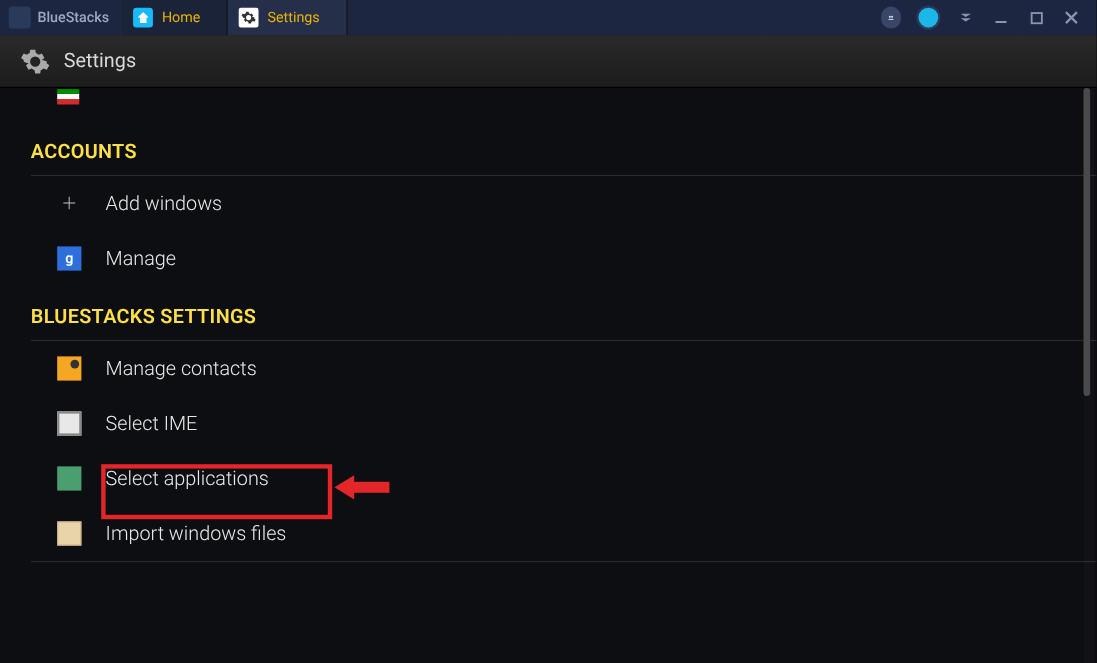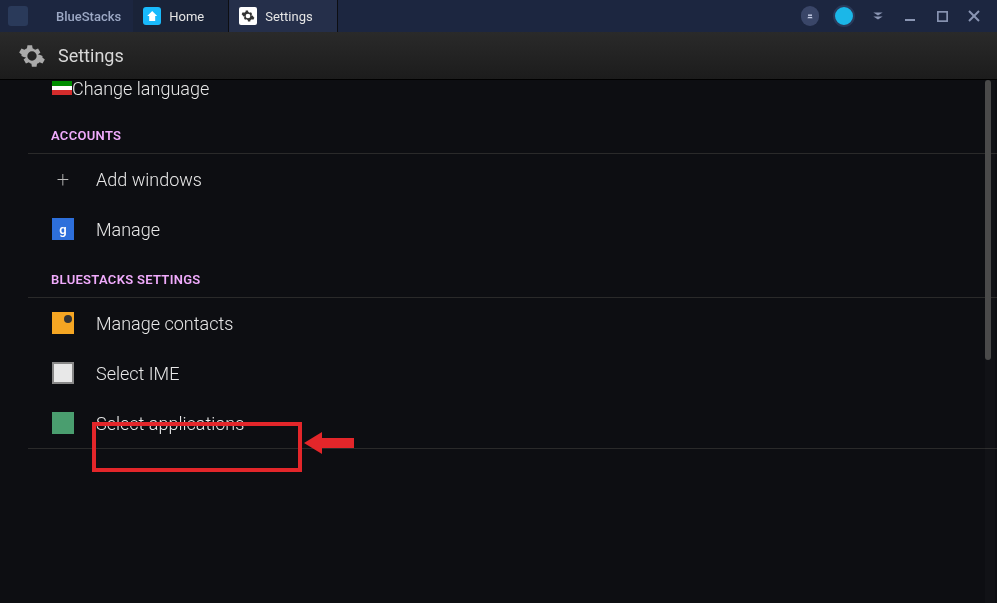--- a/index.html
+++ b/index.html
@@ -1,22 +1,22 @@
 <!DOCTYPE html>
 <html><head>
   <meta charset="utf-8">
   <style>
     * { margin: 0; padding: 0; box-sizing: border-box; font-family: 'Segoe UI', Roboto, sans-serif; }
     body { width: 997px; height: 603px; background: #0d0e12; overflow: hidden; }
     
     .titlebar { height: 32px; background: #1c2640; display: flex; align-items: center; }
     .logo-section { display: flex; align-items: center; padding: 0 12px 0 8px; gap: 6px; height: 100%; }
     .bs-logo { width: 20px; height: 20px; background: #2a3a5a; border-radius: 3px; }
-    .bs-text { color: #9ca8c4; font-size: 13px; font-weight: 500; margin-left: 22px; }
-    .tab { height: 32px; display: flex; align-items: center; padding: 0 24px 0 10px; gap: 8px; color: #e5e5e5; font-size: 13px; border-right: 1px solid #0d0e12; cursor: pointer; background: #1a2338; }
+    .bs-text { color: #9ca8c4; font-size: 13px; font-weight: 500; }
+    .tab { height: 32px; display: flex; align-items: center; padding: 0 24px 0 10px; gap: 8px; color: #eab308; font-size: 13px; border-right: 1px solid #0d0e12; cursor: pointer; background: #1a2338; }
     .tab.active { background: #252f4a; }
     .tab-icon { width: 18px; height: 18px; display: flex; align-items: center; justify-content: center; }
     .home-ic { background: #19bafc; border-radius: 3px; width: 18px; height: 18px; position: relative; }
     .home-ic::after { content: ''; position: absolute; top: 4px; left: 4px; width: 10px; height: 10px; background: #fff; clip-path: polygon(50% 0, 100% 50%, 80% 50%, 80% 100%, 20% 100%, 20% 50%, 0 50%); }
     .settings-tab-ic { background: #fff; width: 18px; height: 18px; border-radius: 2px; display: flex; align-items: center; justify-content: center; }
     .spacer { flex: 1; }
     .win-controls { display: flex; align-items: center; gap: 14px; padding: 0 14px; }
     .win-btn { width: 18px; height: 18px; display: flex; align-items: center; justify-content: center; color: #8a95b3; cursor: pointer; }
     .pill { background: #3a4668; border-radius: 10px; padding: 2px 6px; height: 20px; display: flex; align-items: center; }
     .avatar { width: 22px; height: 22px; background: #1bb7e8; border-radius: 50%; border: 2px solid #2a3a5a; }
@@ -25,21 +25,21 @@
     .page-title { color: #d8d8d8; font-size: 18px; font-weight: 400; }
     
     .content { height: calc(603px - 32px - 48px); overflow-y: hidden; background: #0d0e12; position: relative; }
     .scrollbar { position: absolute; right: 4px; top: 0; width: 6px; height: 280px; background: #4a4a4a; border-radius: 3px; }
     .scroll-track { position: absolute; right: 2px; top: 0; bottom: 0; width: 10px; background: rgba(255,255,255,0.02); }
     
     .partial-item { display: flex; align-items: center; padding: 0 0 14px 52px; color: #e8e8e8; font-size: 18px; font-weight: 300; height: 30px; }
     .partial-item .item-icon { position: absolute; left: 52px; width: 20px; height: 14px; background: linear-gradient(to bottom, #008d00 33%, #fff 33%, #fff 66%, #d42c2c 66%); }
     .partial-item span { margin-left: 44px; }
     
-    .section-header { color: #f0abfc; font-size: 13px; font-weight: 600; padding: 18px 0 10px 28px; letter-spacing: 0.3px; margin-left: 23px; }
+    .section-header { color: #fde047; font-size: 18px; font-weight: 600; padding: 18px 0 10px 28px; letter-spacing: 0.3px; }
     .divider { height: 1px; background: #2a2a2a; margin-left: 28px; }
     
     .item { display: flex; align-items: center; padding: 14px 0 14px 52px; color: #e8e8e8; font-size: 18px; font-weight: 300; gap: 22px; cursor: pointer; position: relative; }
     .item-icon { width: 22px; height: 22px; display: flex; align-items: center; justify-content: center; flex-shrink: 0; }
     
     .plus-ic { color: #bbb; font-size: 22px; font-weight: 200; }
     .google-ic { background: #2d6fdb; color: #fff; width: 22px; height: 22px; font-size: 13px; display: flex; align-items: center; justify-content: center; font-weight: 600; }
     .ime-ic { background: #e8e8e8; width: 22px; height: 22px; border: 2px solid #888; }
     .contacts-ic { background: #f5a623; width: 22px; height: 22px; position: relative; }
     .contacts-ic::after { content: ''; position: absolute; right: 2px; top: 3px; width: 8px; height: 8px; background: #333; border-radius: 50%; }
@@ -120,21 +120,20 @@
   <span class="page-title">Settings</span>
 </div>
 
 <div class="content">
   <div class="scroll-track">
       <div class="scrollbar"></div>
     </div>
 
   <div class="partial-item" style="position:relative;padding-left:52px;">
     <div class="item-icon" style="position:static;margin-left:0;"></div>
-    <span style="margin-left:0;">Change language</span>
   </div>
 
   <div class="section-header">ACCOUNTS</div>
   <div class="divider"></div>
   <div class="item">
     <div class="item-icon plus-ic">+</div>
     <span>Add windows</span>
   </div>
   <div class="item">
     <div class="item-icon google-ic">g</div>
@@ -153,20 +152,24 @@
   </div>
   <div class="item">
     <div class="item-icon apps-ic">
         <div></div>
         <div></div>
         <div></div>
         <div></div>
       </div>
     <span>Select applications</span>
   </div>
+  <div class="item">
+    <div class="item-icon folder-ic"></div>
+    <span>Import windows files</span>
+  </div>
 
   <div class="divider"></div>
   <div class="item">
     
     
   </div>
 
   <div class="highlight-box"></div>
   <div class="arrow">
     <div class="arrow-head"></div>

